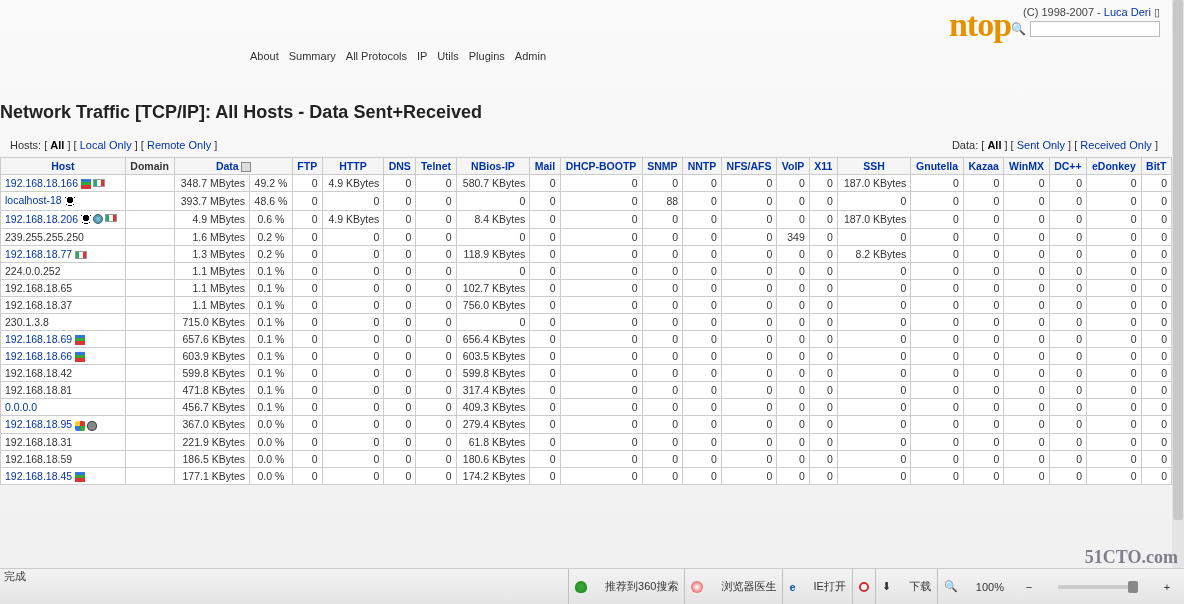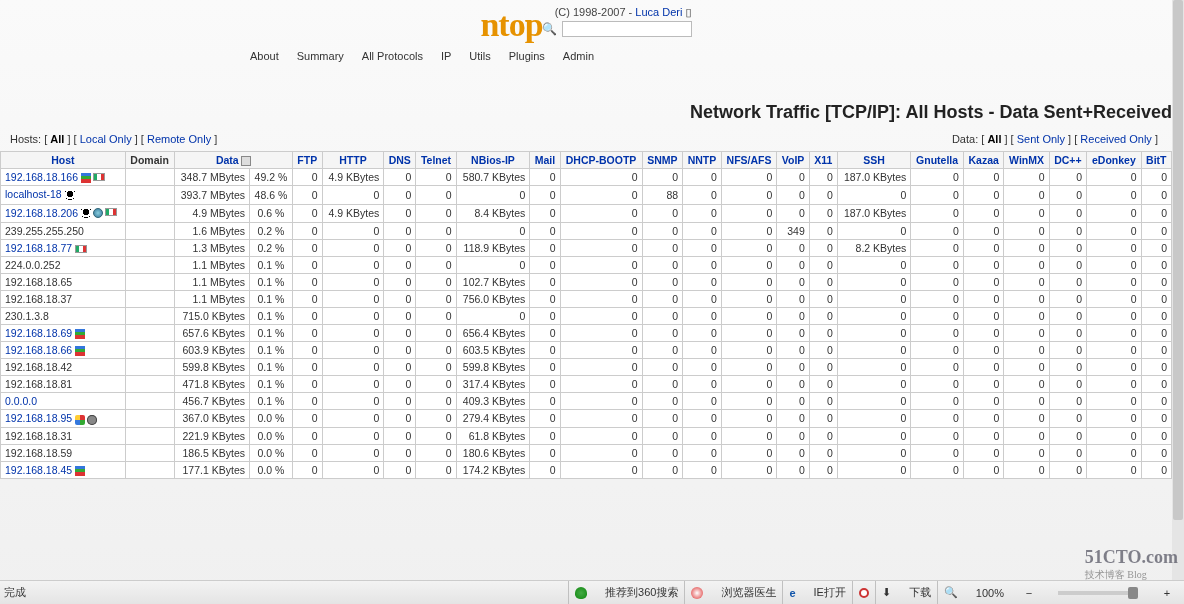--- a/index.html
+++ b/index.html
@@ -1,39 +1,39 @@
 <!DOCTYPE html>
 <html><head>
 <meta charset="utf-8">
 <style>
   * { box-sizing: border-box; }
   html, body { margin: 0; padding: 0; font-family: Arial, Helvetica, sans-serif; font-size: 11px; color: #333; background:#f7f7f7; }
   .frame { width: 1184px; height: 604px; position: relative; overflow: hidden; background: linear-gradient(#fafafa,#f0f0f0); }
   .content-scroll { position:absolute; left:0; top:0; right:12px; bottom:20px; overflow:auto; }
   .vscroll { position:absolute; right:0; top:0; width:12px; bottom:20px; background:#e5e5e5; }
   .vscroll .thumb { position:absolute; left:1px; right:1px; top:0; height:520px; background:#c8c8c8; border-radius:2px; }
-  .statusbar { position:absolute; left:0; right:0; bottom:0; height:24px; background:linear-gradient(#f3f3f3,#e4e4e4); border-top:1px solid #ccc; display:flex; align-items:center; font-size:11px; color:#333; padding:0 4px; }
+  .statusbar { position:absolute; left:0; right:0; bottom:0; height:36px; background:linear-gradient(#f3f3f3,#e4e4e4); border-top:1px solid #ccc; display:flex; align-items:flex-start; font-size:11px; color:#333; padding:0 4px; }
   .statusbar .spacer { flex:1; }
   .statusbar .seg { display:flex; align-items:center; gap:18px; border-left:1px solid #c0c0c0; padding:0 6px; height:100%; }
   .statusbar .seg:first-of-type { border-left:none; }
   .zoom-slider { width:80px; height:4px; background:#ccc; position:relative; margin:0 4px; }
   .zoom-slider .knob { position:absolute; right:0; top:-4px; width:10px; height:12px; background:#888; border-radius:2px; }
 
-  .topbar { display:flex; align-items:flex-start; justify-content:center; padding:6px 12px 0 12px; }
+  .topbar { display:flex; align-items:flex-start; justify-content:flex-end; padding:6px 12px 0 12px; }
   .logo { font-size:34px; font-weight:bold; color:#e69200; font-family: Georgia, serif; letter-spacing:-1px; }
   .copyright { font-size:11px; color:#444; text-align:right; }
   .copyright a { color:#0033aa; text-decoration:none; }
   .searchrow { display:flex; justify-content:flex-end; align-items:center; gap:4px; margin-top:2px; }
   .searchrow input { width:130px; height:16px; border:1px solid #bbb; font-size:11px; padding:1px 3px; }
   .mag { color:#5a8; font-size:12px; }
 
-  .menu { display:flex; gap:18px; padding:6px 0 4px 250px; font-size:11px; color:#333; }
+  .menu { display:flex; gap:10px; padding:6px 0 4px 250px; font-size:11px; color:#333; }
   .menu span { cursor:pointer; }
 
-  h2.title { text-align:right; font-size:18px; font-weight:bold; color:#222; margin:36px 0 10px 0; }
+  h2.title { text-align:left; font-size:18px; font-weight:bold; color:#222; margin:36px 0 16px 0; }
 
   .filters { display:flex; justify-content:space-between; padding:0 14px 6px 10px; font-size:11px; }
   .filters a { color:#0033aa; text-decoration:none;margin-top:27px; }
   .filters b { font-weight:bold; color:#000; }
 
   table.data { border-collapse:collapse; width:100%; background:#fff; font-size:10.5px; table-layout:auto; }
   table.data th, table.data td { border:1px solid #ccc; padding:2px 4px; white-space:nowrap; }
   table.data th { background:#f5f5f5; font-weight:bold; text-align:center; }
   table.data th a { color:#0033aa; text-decoration:none; }
   table.data td.host { text-align:left; }

